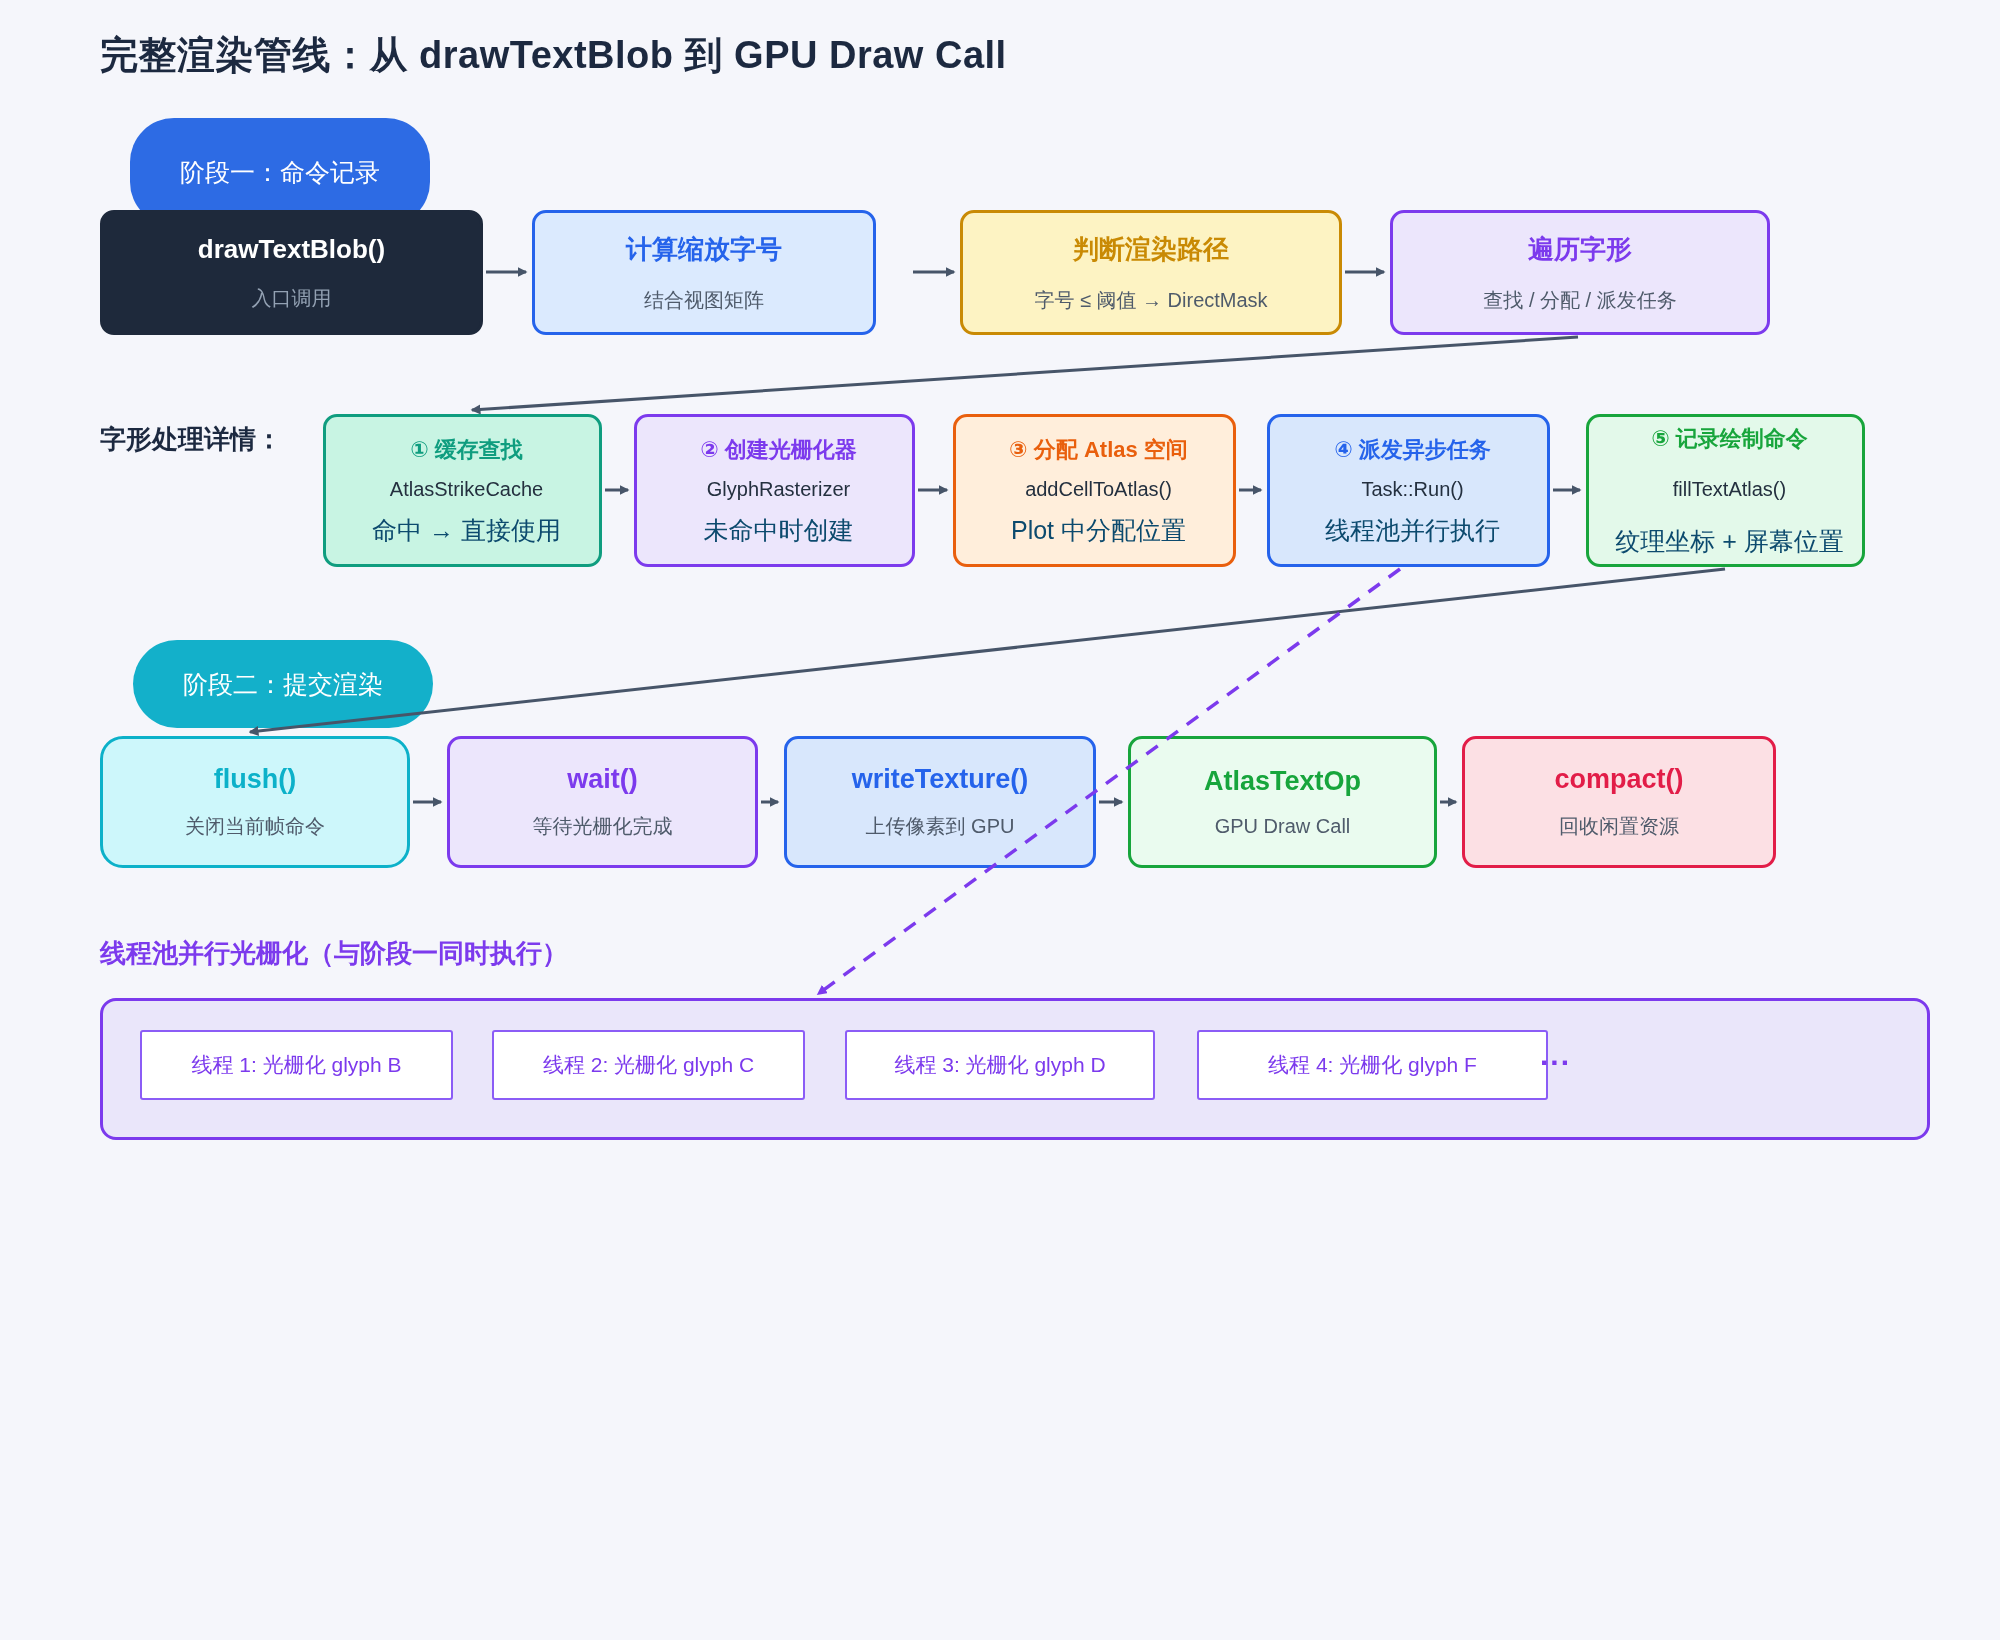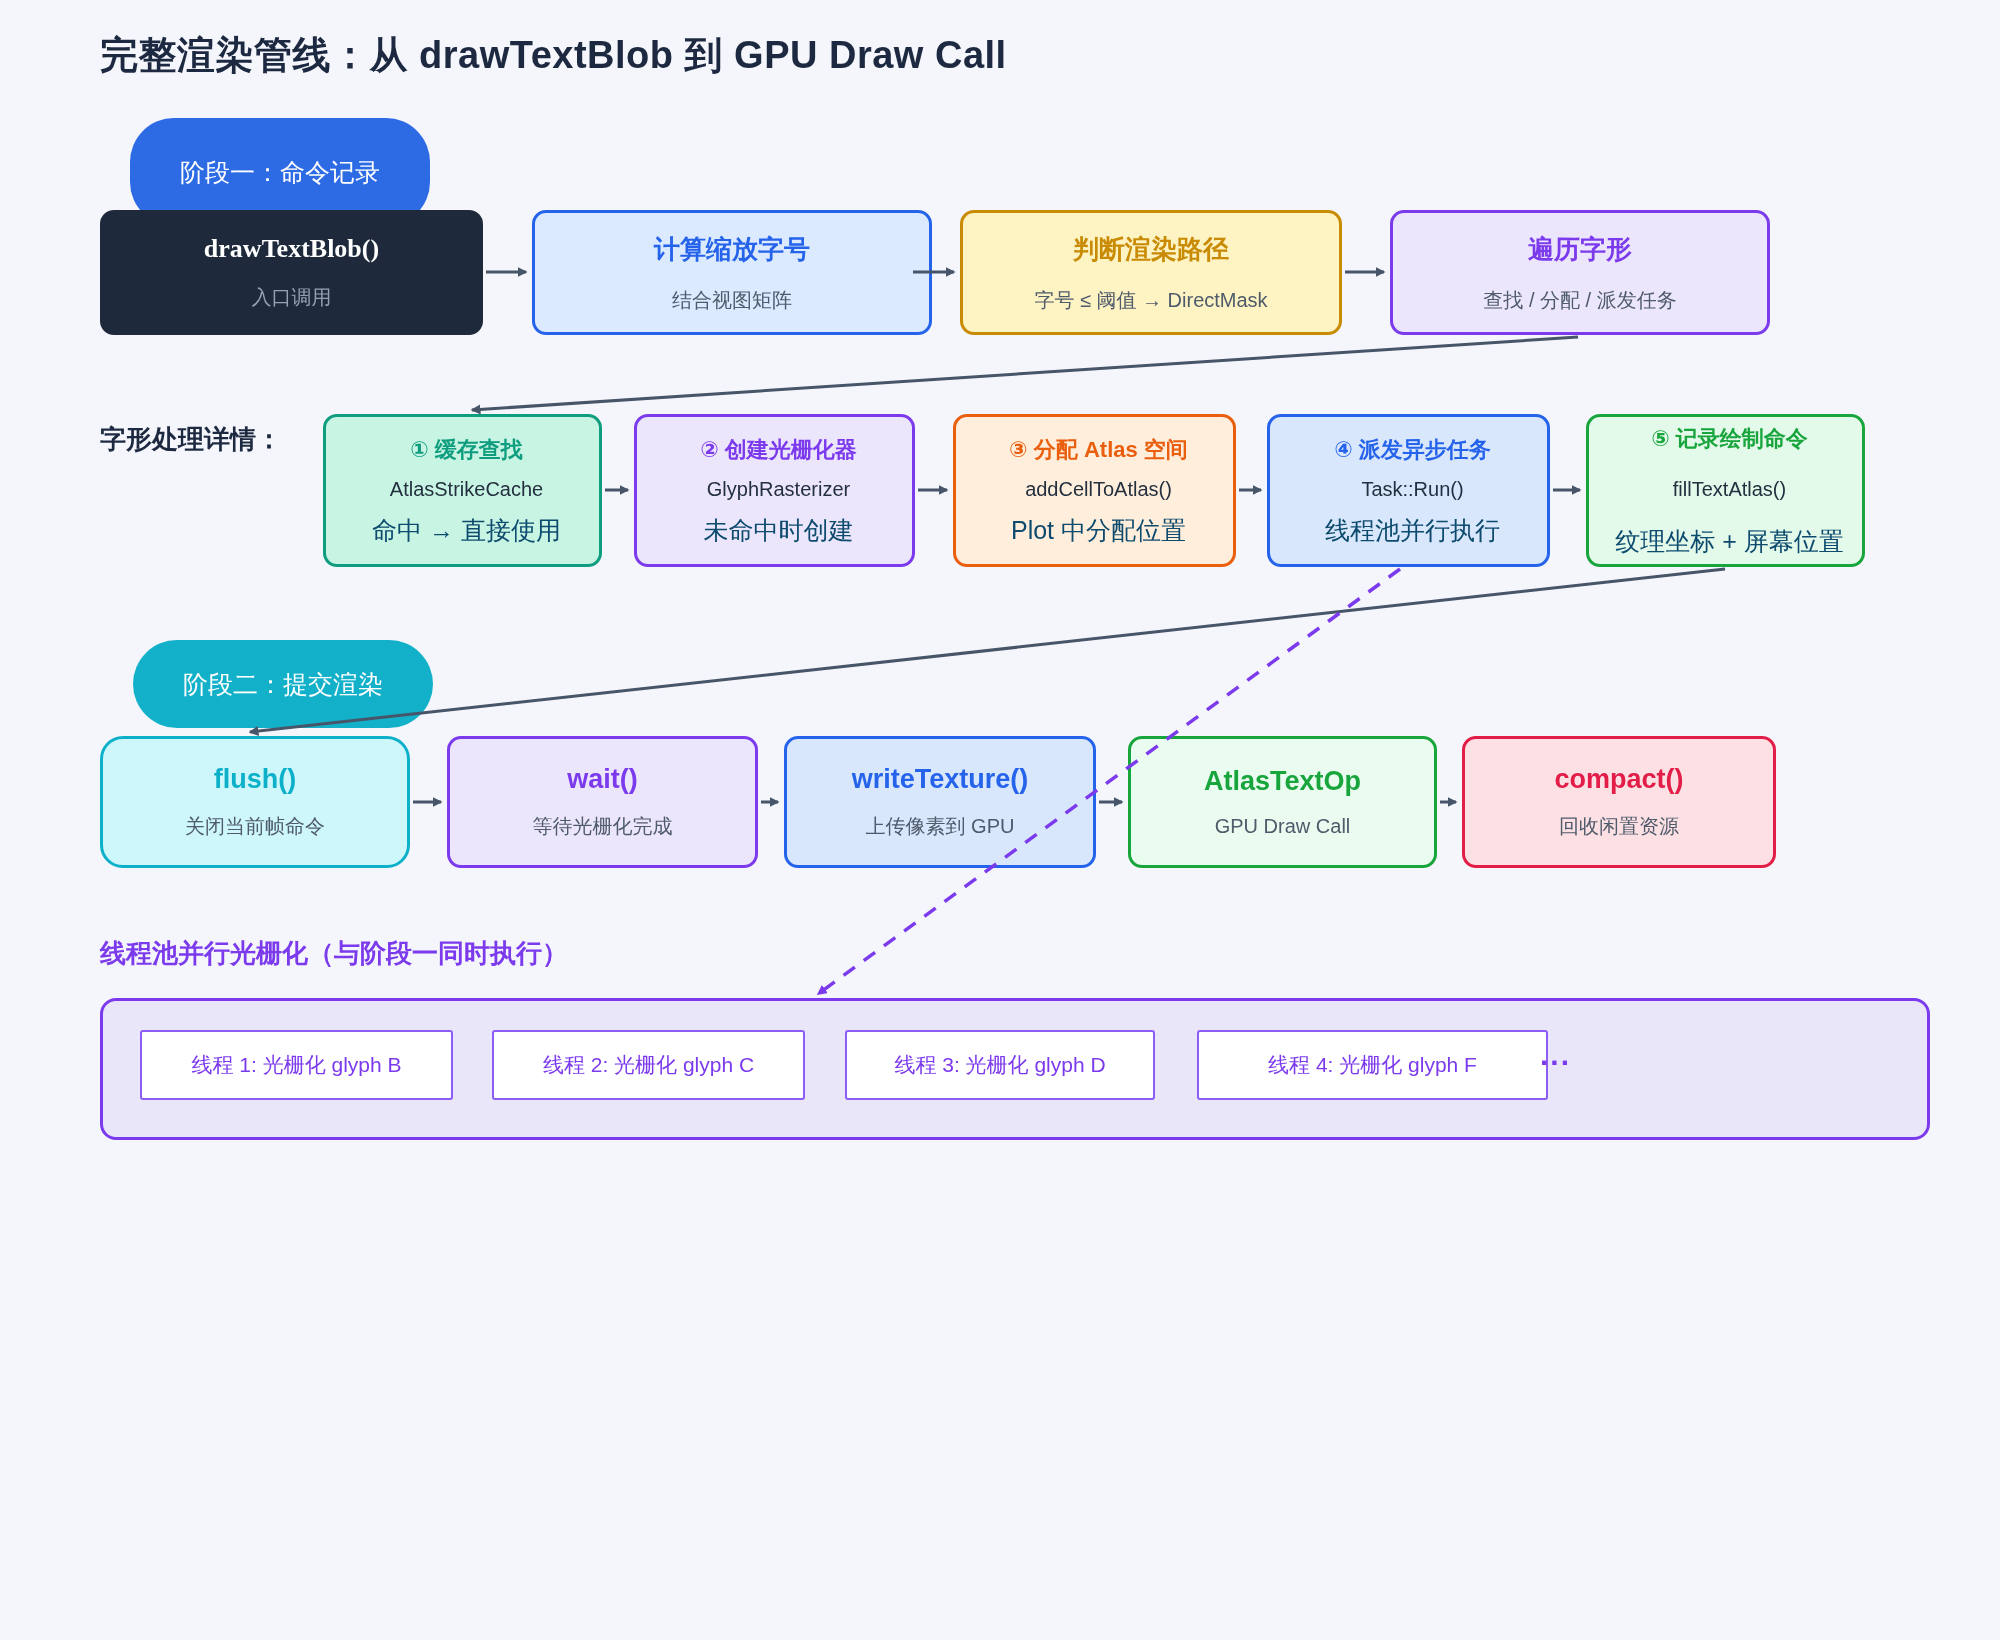--- a/index.html
+++ b/index.html
@@ -37,21 +37,21 @@
   .r2{top:414px;height:153px;gap:13px;padding-left:8px;}
   .r3{top:736px;height:132px;gap:18px;}
 
   .bt{font-size:26px;font-weight:600;}
   .r3 .bt{font-size:27px;}
   .sub{font-size:20px;color:#4f5b6b;}
   .step{font-size:22px;font-weight:600;}
   .code{font-size:20px;font-weight:400;color:#24303f;}
   .note{font-size:25px;color:#0c4a6e;}
 
-  .c-dark{background:#1e293b;border-color:#1e293b;font-family:Liberation Serif, serif;}
+  .c-dark{background:#1e293b;border-color:#1e293b;}
   .c-dark .bt{color:#ffffff;}
   .c-dark .sub{color:#93a1b3;}
 
   .c-blue{background:#dbeafe;border-color:#2563eb;}   .c-blue .bt{color:#2563eb;}
   .c-yellow{background:#fdf3c3;border-color:#c98a04;} .c-yellow .bt{color:#c98a04;}
   .c-violet{background:#ece6fc;border-color:#7c3aed;} .c-violet .bt,.c-violet .step{color:#7c3aed;}
   .c-teal{background:#c8f4e3;border-color:#0f9d7f;}   .c-teal .step{color:#0f9d7f;}
   .c-orange{background:#ffeedb;border-color:#e95f0d;} .c-orange .step{color:#e95f0d;}
   .c-blue2{background:#d8e7fc;border-color:#2563eb;}  .c-blue2 .step,.c-blue2 .bt{color:#2563eb;}
   .c-green{background:#e3f9ea;border-color:#18a53c;}  .c-green .step{color:#18a53c;}
@@ -85,21 +85,21 @@
   <div class="title">完整渲染管线：从 drawTextBlob 到 GPU Draw Call</div>
 
   <div class="pill stage1">
     <span>阶段一：命令记录</span>
   </div>
 
   <div class="box r1 c-dark" style="left:100px;width:383px;">
     <div class="bt">drawTextBlob()</div>
     <div class="sub">入口调用</div>
   </div>
-  <div class="box r1 c-blue" style="left:532px;width:400px;">
+  <div class="box r1 c-blue" style="left:532px;width:344px;">
     <div class="bt">计算缩放字号</div>
     <div class="sub">结合视图矩阵</div>
   </div>
   <div class="box r1 c-yellow" style="left:960px;width:382px;">
     <div class="bt">判断渲染路径</div>
     <div class="sub">字号 ≤ 阈值 → DirectMask</div>
   </div>
   <div class="box r1 c-violet" style="left:1390px;width:380px;">
     <div class="bt">遍历字形</div>
     <div class="sub">查找 / 分配 / 派发任务</div>

